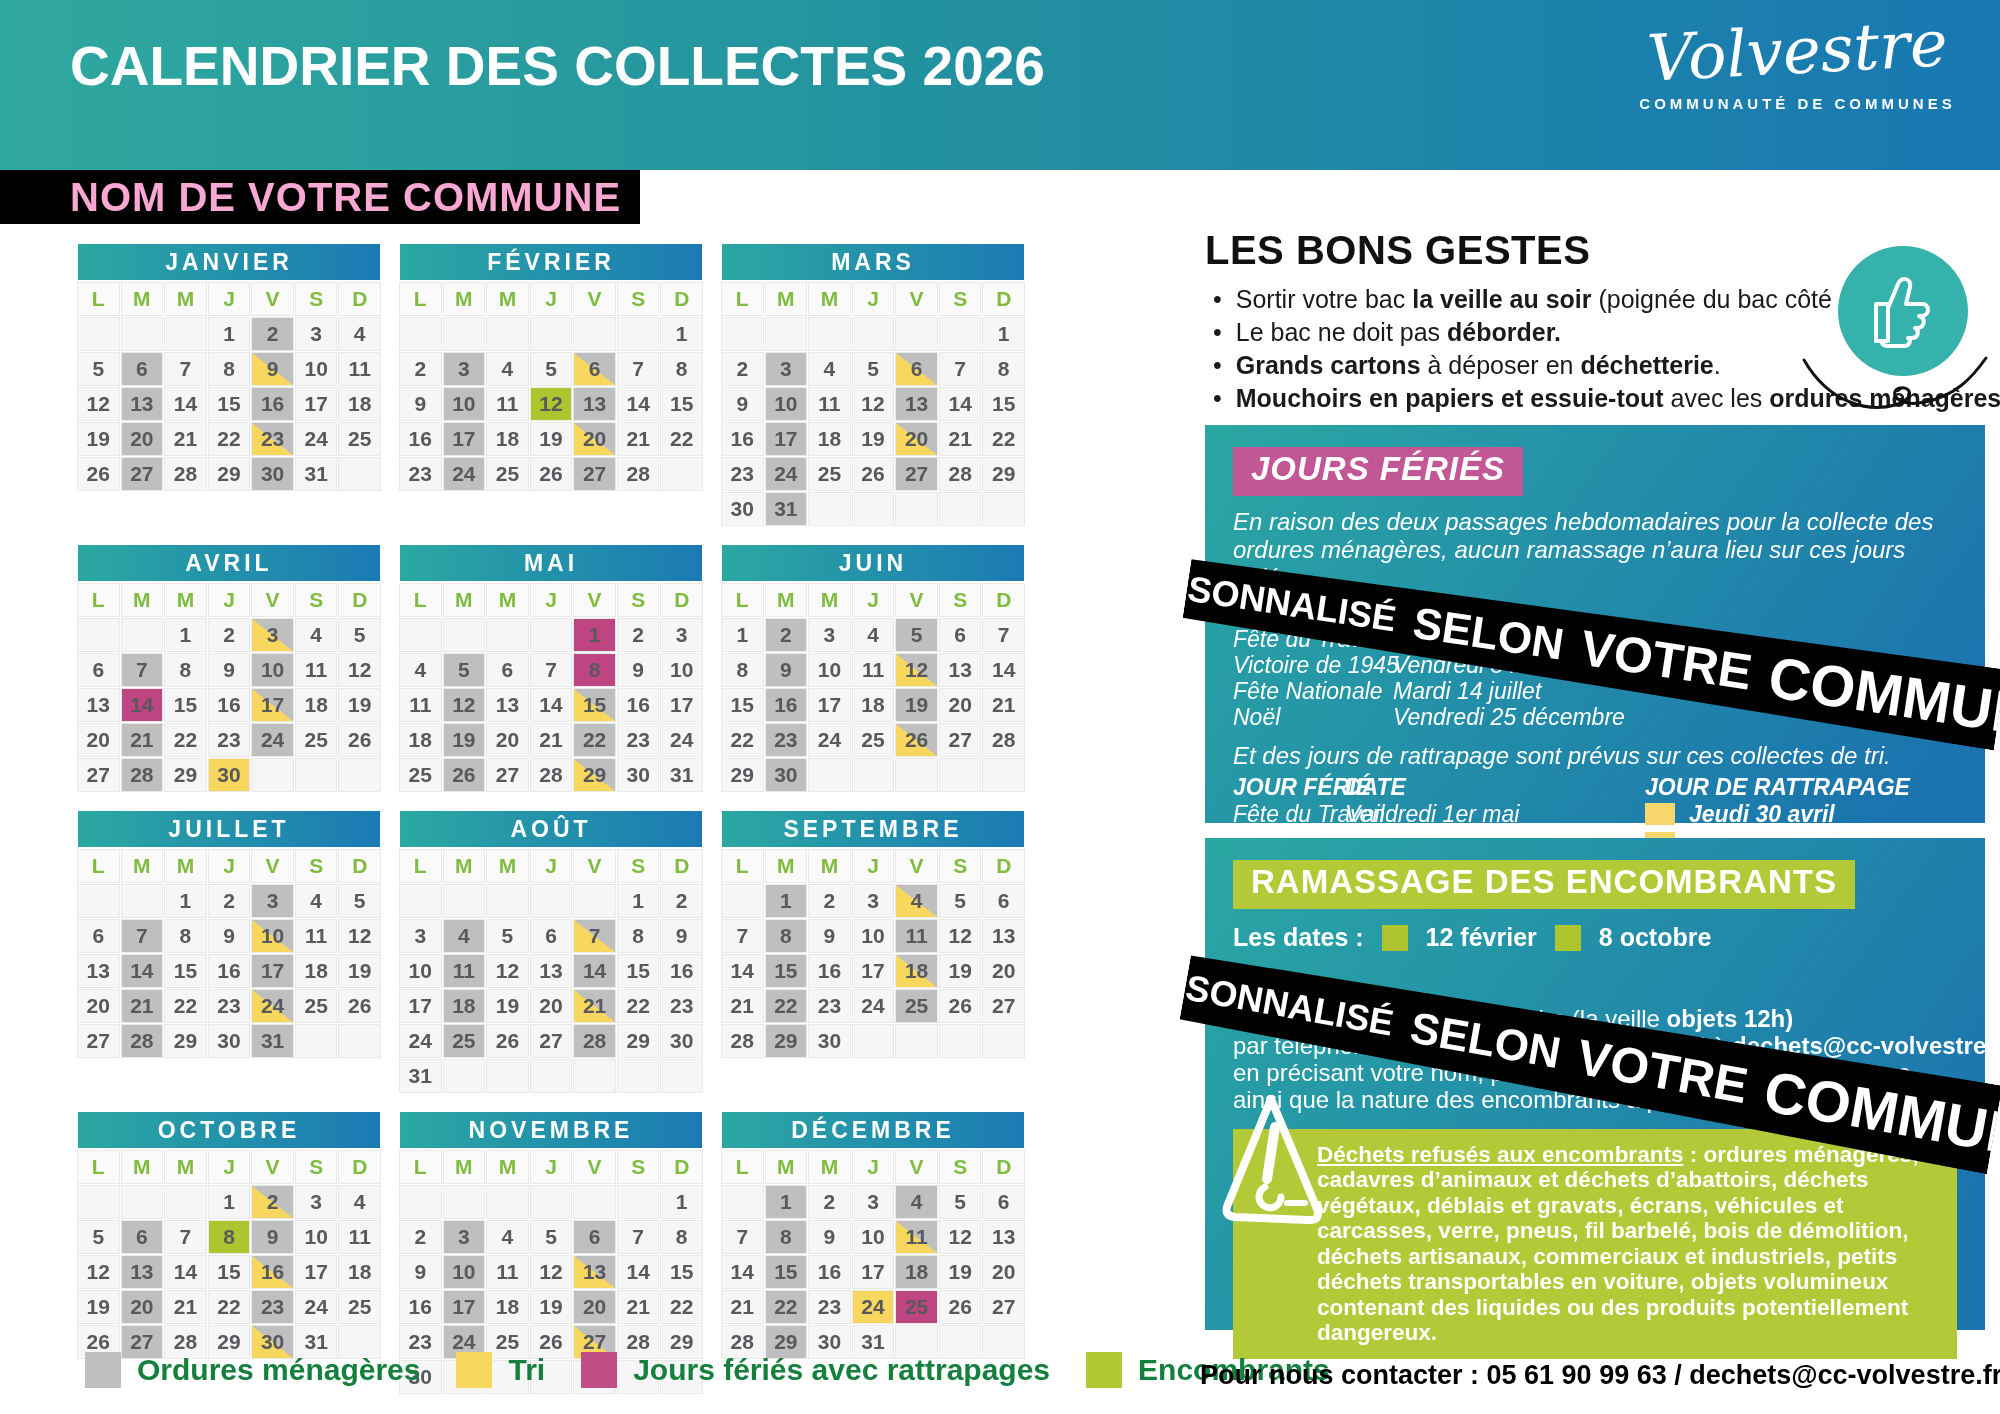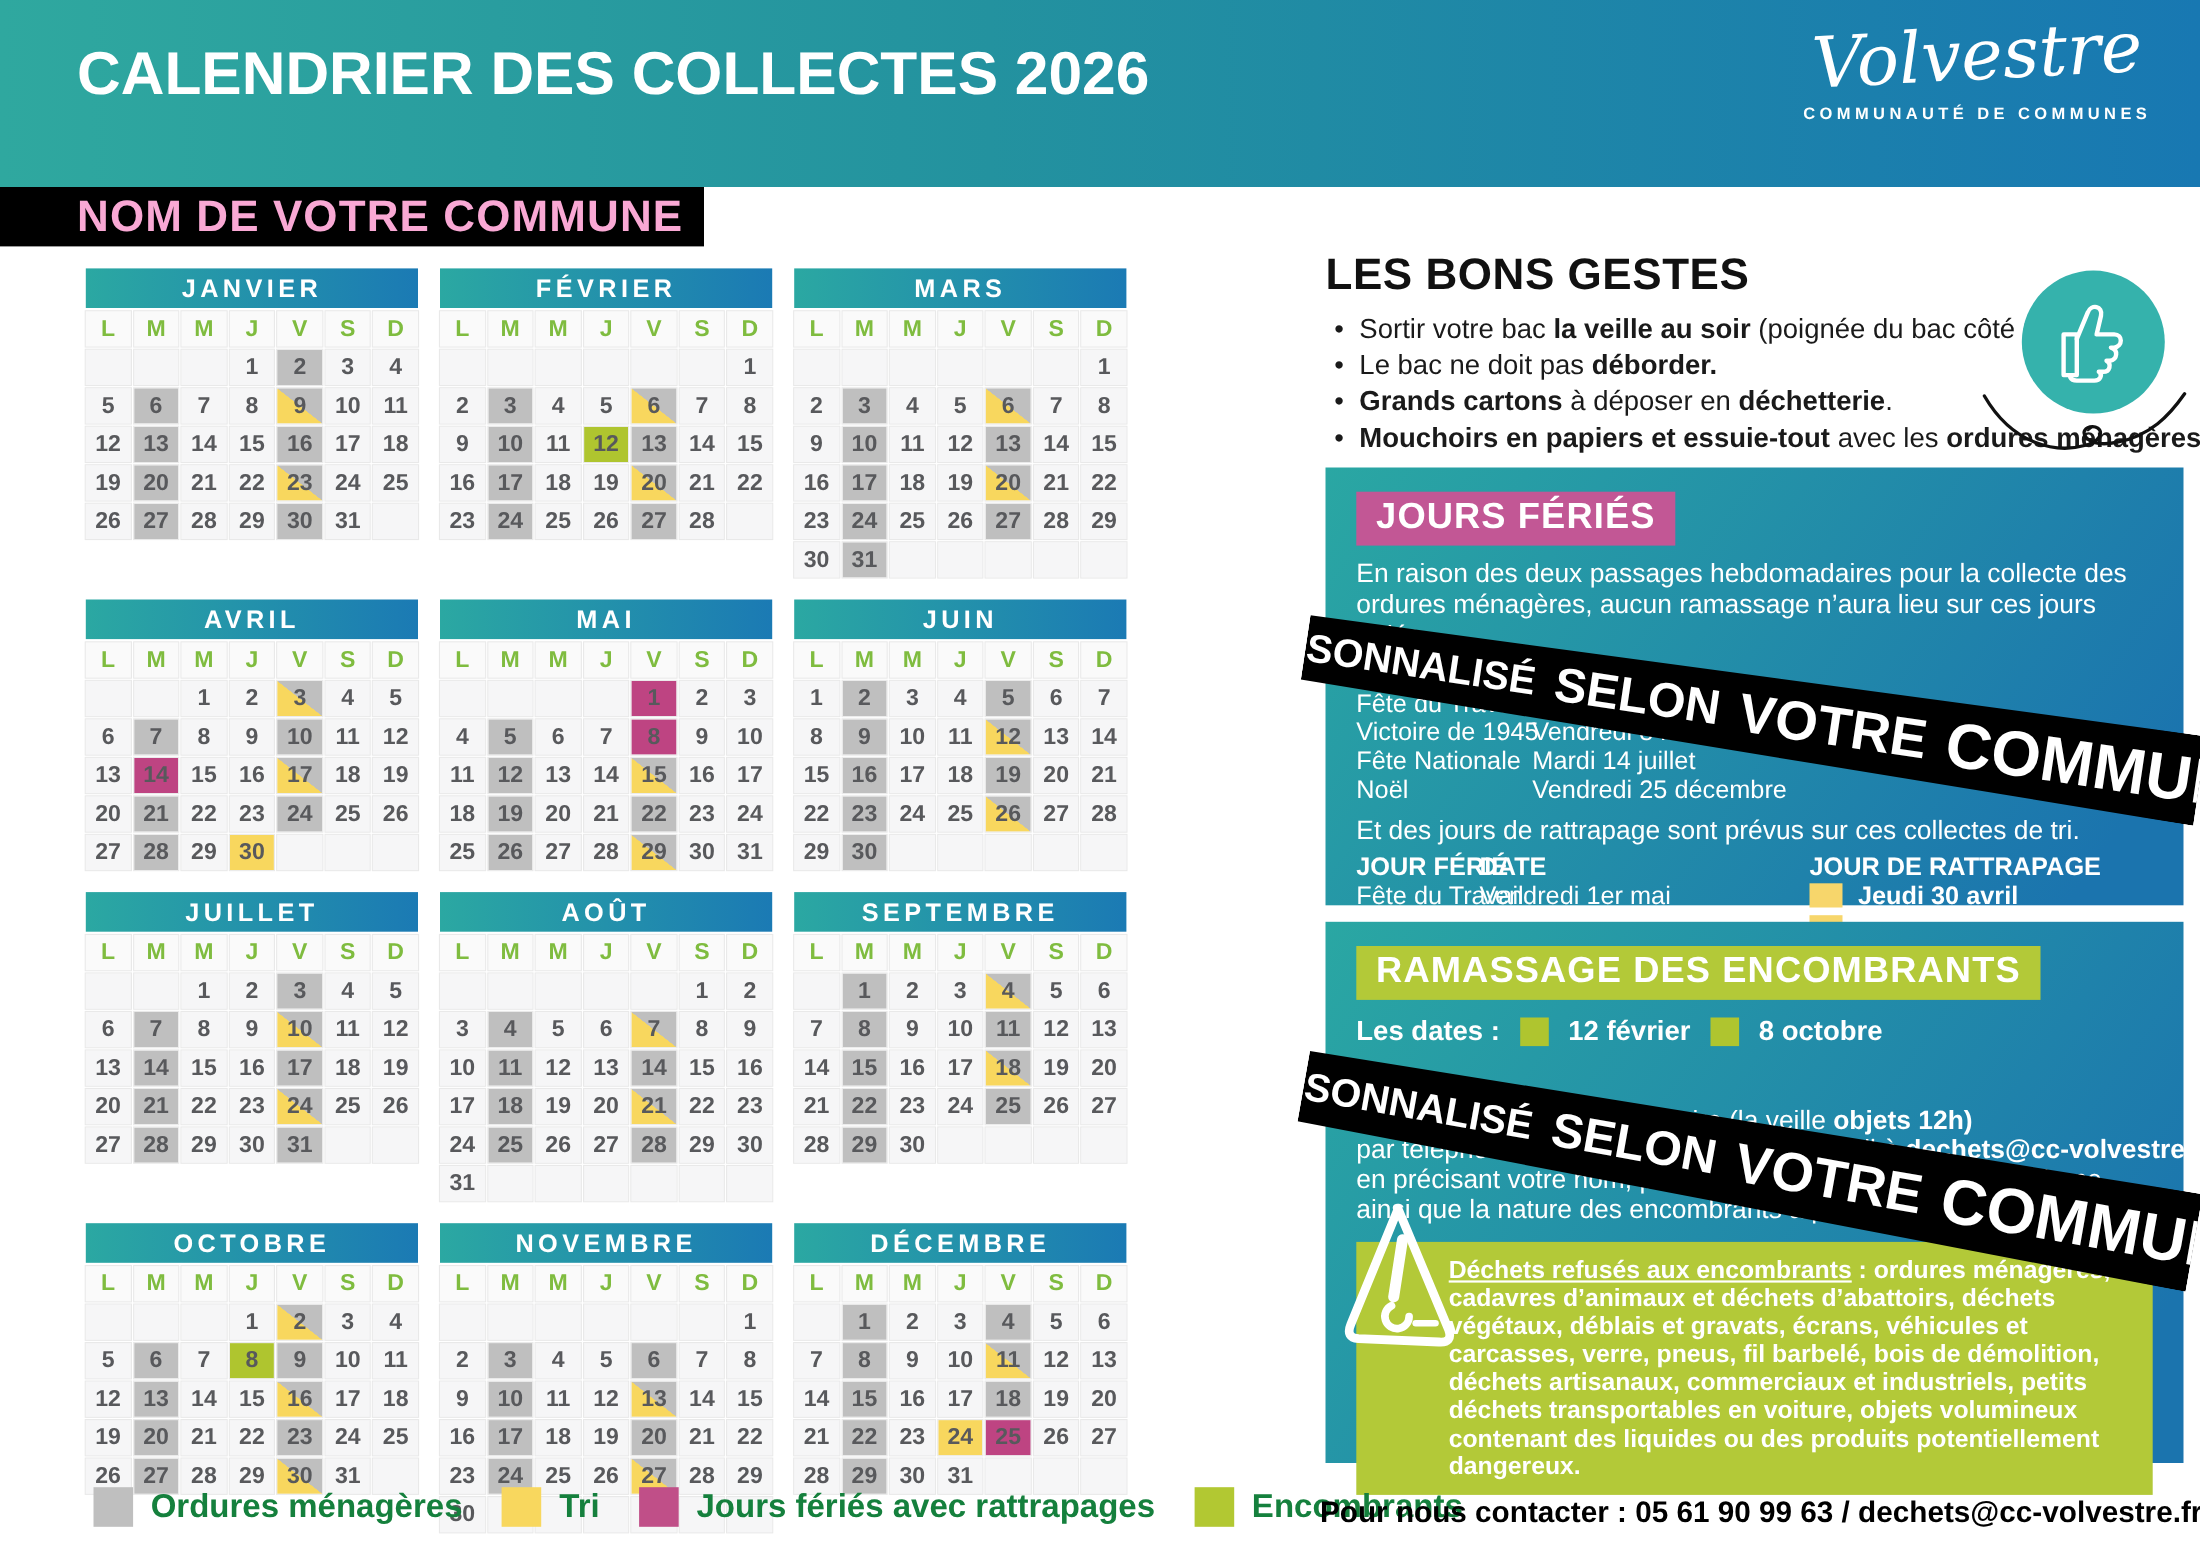--- a/index.html
+++ b/index.html
@@ -40,21 +40,21 @@
   .bons-title{font-size:40px;font-weight:800;letter-spacing:.5px;}
   .bons-list{margin:10px 0 0 8px;padding:0;list-style:none;}
   .bons-list li{font-size:25px;line-height:33px;white-space:nowrap;color:#1A1A1A;}
   .bons-list li::before{content:"•";margin-right:14px;}
   .thumb-circle{position:absolute;left:1838px;top:246px;width:130px;height:130px;border-radius:50%;
     background:#35B2AC;}
   .doodle{position:absolute;left:1800px;top:350px;}
 
   .infobox{position:absolute;left:1205px;width:780px;box-sizing:border-box;
     background:linear-gradient(125deg,#2AA7A3 0%,#1B74AE 90%);color:#fff;}
-  #box1{top:425px;height:398px;padding:22px 28px 0 28px;}
+  #box1{top:425px;height:398px;padding:22px 28px 0 28px;font-style:italic;}
   #box2{top:838px;height:492px;padding:22px 28px 0 28px;}
   .tag{display:inline-block;color:#fff;font-weight:800;font-size:33px;letter-spacing:1px;
     padding:5px 18px 9px 18px;line-height:1.05;}
   .tag-pink{background:#C25795;}
   .tag-lime{background:#B3C938;}
   .box-p{margin-top:12px;font-size:24px;line-height:28px;}
   .t1{margin-top:8px;font-size:23px;}
   .t1 .trow{display:grid;grid-template-columns:160px 1fr;line-height:26px;white-space:nowrap;}
   .t1 .thead{font-weight:800;line-height:26px;}
   .t2{margin-top:4px;font-size:23px;}

